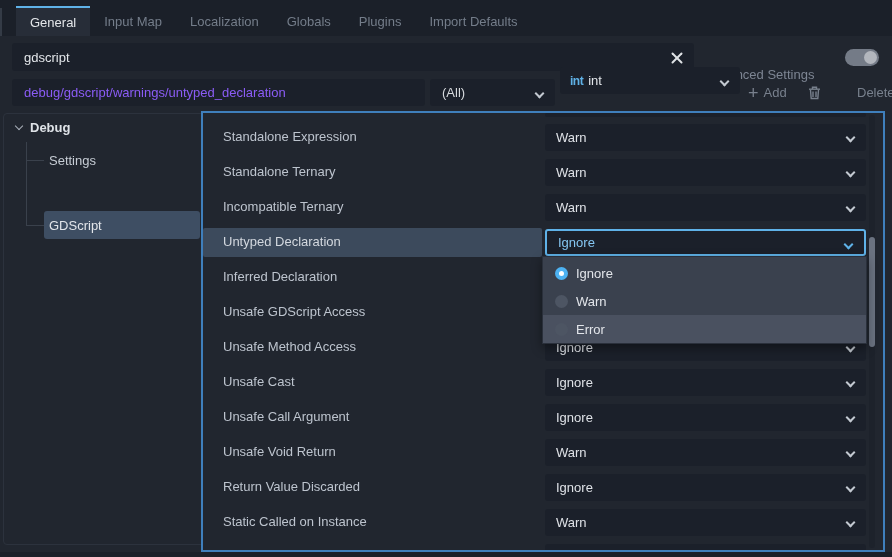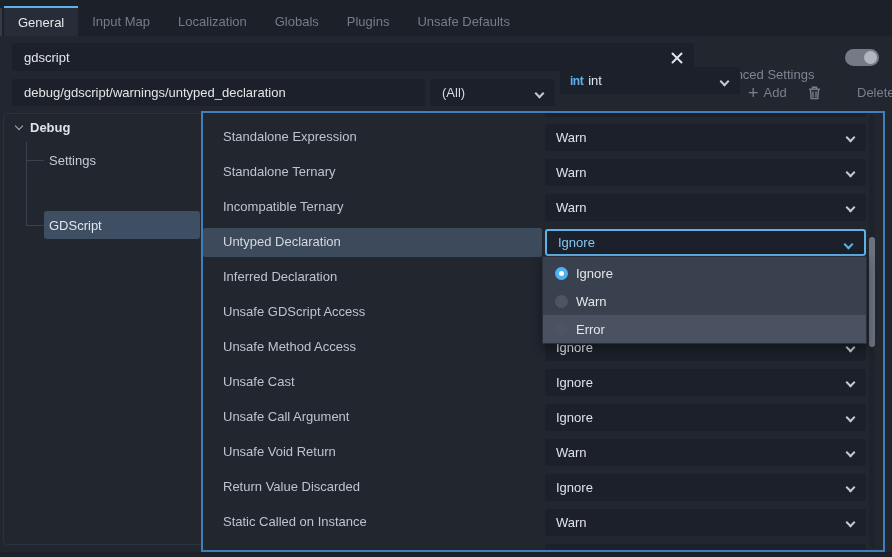--- a/index.html
+++ b/index.html
@@ -10,41 +10,41 @@
   }
   *{margin:0;padding:0;box-sizing:border-box;}
   html,body{width:892px;height:557px;}
   body{
     font-family:"Liberation Sans","DejaVu Sans",sans-serif;
     font-size:13px; background:var(--bar-bg); color:var(--text);
     position:relative; overflow:hidden;
   }
   
   .tabbar{position:absolute;left:0;top:0;width:892px;height:36px;background:var(--bar-bg);
-    display:flex;align-items:flex-end;padding-left:4px;}
+    display:flex;align-items:flex-end;padding-left:16px;}
   .bar-edge{position:absolute;left:0;top:8;width:2px;height:28px;background:#343b46;}
   .tab{height:30px;padding:0 14px;display:flex;align-items:center;color:#747d8a;cursor:default;}
   .tab.active{background:#272d38;border-top:2px solid var(--accent);color:#e4e7ea;}
   
   .content{position:absolute;left:0;top:36px;width:892px;height:516px;background:var(--window-bg);}
   .field{background:var(--field-bg);border-radius:3px;position:absolute;display:flex;align-items:center;}
   .chev{display:inline-block;width:7px;height:7px;border-right:2px solid;border-bottom:2px solid;
     transform:rotate(45deg);border-color:#c3c9d1;}
   
   .search-input{position:absolute;left:12px;top:7px;width:682px;height:28px;background:var(--field-bg);
     border:none;border-radius:3px;color:#e3e6ea;font:13px "Liberation Sans","DejaVu Sans",sans-serif;
     padding:0 34px 0 12px;outline:none;}
   .clear-btn{position:absolute;left:668px;top:13px;width:18px;height:18px;display:flex;
     align-items:center;justify-content:center;cursor:pointer;}
   .adv-label{position:absolute;left:706px;top:14px;color:var(--text-muted);margin-top:17px;}
   .toggle{position:absolute;left:845px;top:13px;width:34px;height:17px;border-radius:9px;
     background:#747b87;cursor:pointer;}
   .toggle .knob{position:absolute;right:2px;top:2px;width:13px;height:13px;border-radius:50%;background:#b2b6bd;}
   
-  .prop-path{left:12px;top:43px;width:413px;height:27px;padding-left:12px;color:#e5e5e5;}
+  .prop-path{left:12px;top:43px;width:413px;height:27px;padding-left:12px;color:#8b5cf6;}
   .dd-all{left:430px;top:43px;width:125px;height:27px;padding-left:12px;color:#d7dade;}
   .dd-type{left:560px;top:31px;width:180px;height:27px;padding-left:10px;}
   .dd-chev{position:absolute;right:12px;top:11px;}
   .type-icon{color:var(--accent);font-weight:bold;font-size:12px;margin-right:5px;letter-spacing:-0.5px;}
   .tool-btn{position:absolute;top:43px;height:27px;display:flex;align-items:center;gap:5px;
     color:#78808d;cursor:pointer;}
   .btn-add{left:748px;} .btn-delete{left:808px;gap:36px;}
   .plus{font-size:18px;line-height:1;font-weight:400;}
   
   .tree{position:absolute;left:3px;top:77px;width:212px;height:432px;border:1px solid #2c323d;border-radius:4px;}
@@ -89,21 +89,21 @@
 </head>
 <body>
 
 <div class="tabbar">
   <div class="bar-edge"></div>
   <div class="tab active">General</div>
   <div class="tab">Input Map</div>
   <div class="tab">Localization</div>
   <div class="tab">Globals</div>
   <div class="tab">Plugins</div>
-  <div class="tab">Unsafe Defaults</div>
+  <div class="tab">Import Defaults</div>
 </div>
 
 <div class="content">
 
   <input class="search-input" value="gdscript" style="">
   <div class="clear-btn">
     <svg width="12" height="12" viewBox="0 0 12 12">
       <line class="xicon" x1="1.5" y1="1.5" x2="10.5" y2="10.5"></line>
       <line class="xicon" x1="10.5" y1="1.5" x2="1.5" y2="10.5"></line>
     </svg>

